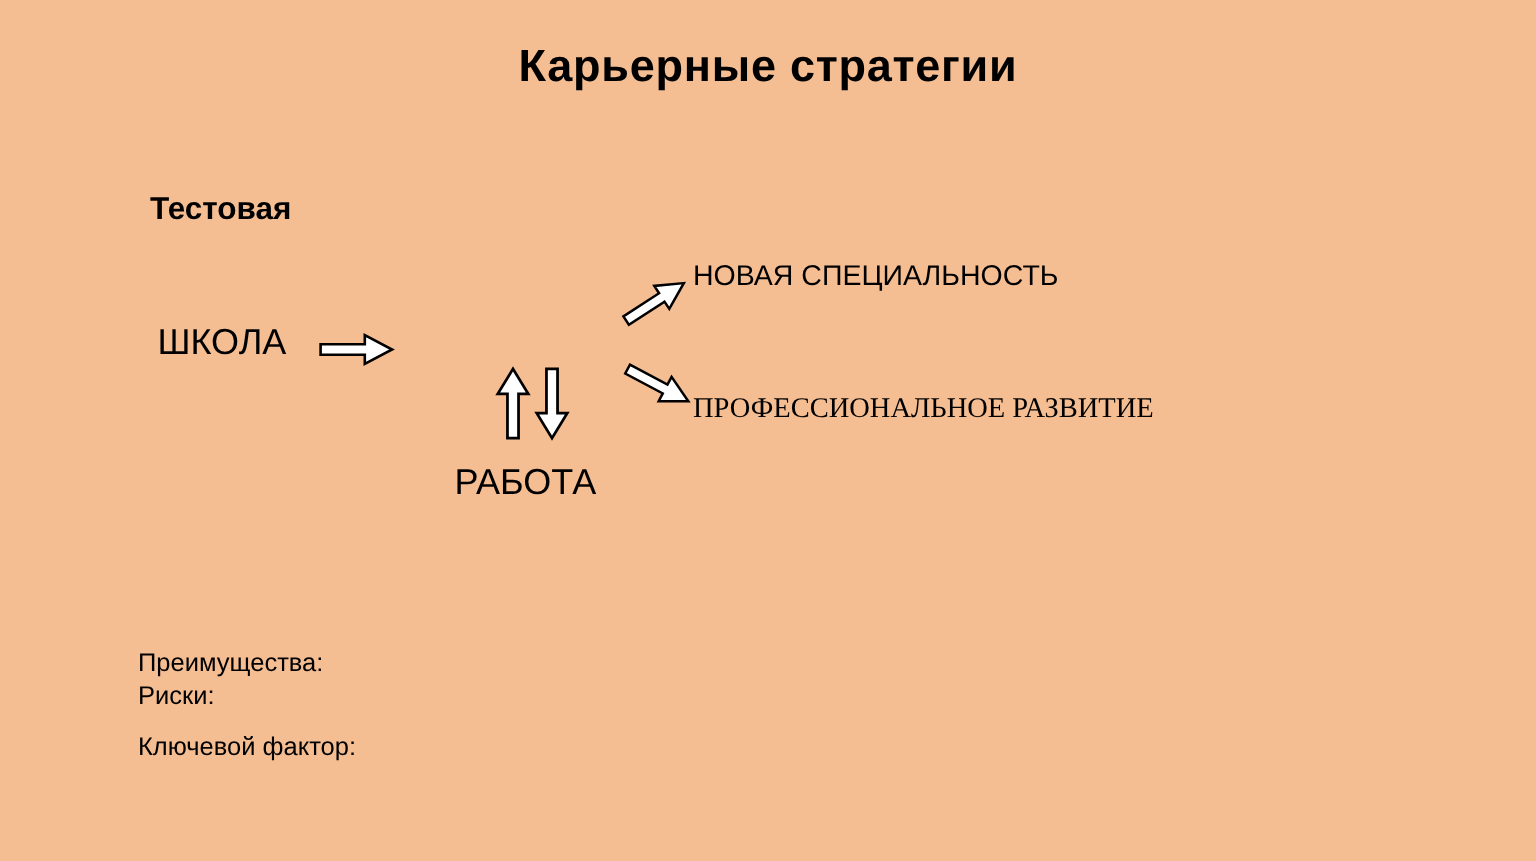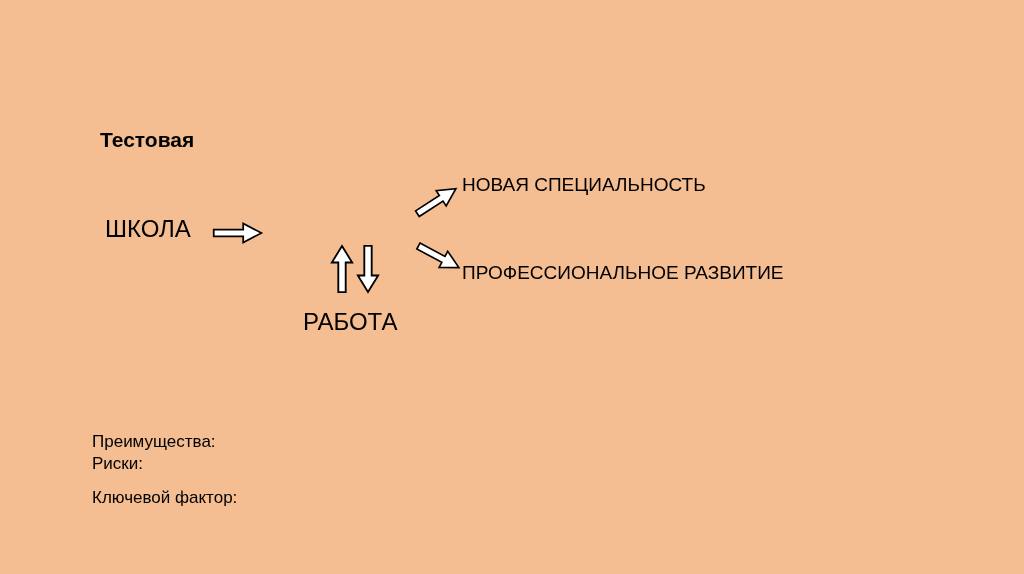--- a/index.html
+++ b/index.html
@@ -43,21 +43,21 @@
   }
   .node-school   { top: 215px; left: 105px; }
   .node-college  { top: 215px; left: 270px; }
   .node-work     { top: 308px; left: 303px; }
   .branch-label {
     position: absolute;
     font-size: 19px;
     white-space: nowrap;
   }
   .branch-new-specialty { top: 174px; left: 462px; }
-  .branch-prof-dev      { top: 262px; left: 462px; }
+  .branch-prof-dev      { top: 262px; left: 462px; font-family: Liberation Serif, serif; }
   .arrow {
     position: absolute;
   }
   .arrow svg { display: block; }
   .arrow-school-college { top: 220px; left: 212px; }
   .arrow-up-right  { top: 188px; left: 412px; transform: rotate(-33deg); }
   .arrow-down-right{ top: 244px; left: 414px; transform: rotate(28deg); }
   .arrow-college-work-up   { top: 243px; left: 330px; }
   .arrow-college-work-down { top: 243px; left: 356px; }
   .footer-label {
@@ -68,20 +68,21 @@
   }
   .footer-advantages { top: 432px; }
   .footer-risks      { top: 454px; text-align: right; }
   .footer-keyfactor  { top: 488px; }
 </style>
 </head>
 <body>
 
 <div class="slide">
 
+  <div class="title">Карьерные стратегии</div>
 
   <div class="subtitle">Тестовая</div>
 
   <div class="node node-school">ШКОЛА</div>
   <div class="node node-work">РАБОТА</div>
 
   <div class="branch-label branch-new-specialty">НОВАЯ СПЕЦИАЛЬНОСТЬ</div>
   <div class="branch-label branch-prof-dev">ПРОФЕССИОНАЛЬНОЕ РАЗВИТИЕ</div>
 
   <div class="arrow arrow-school-college">

